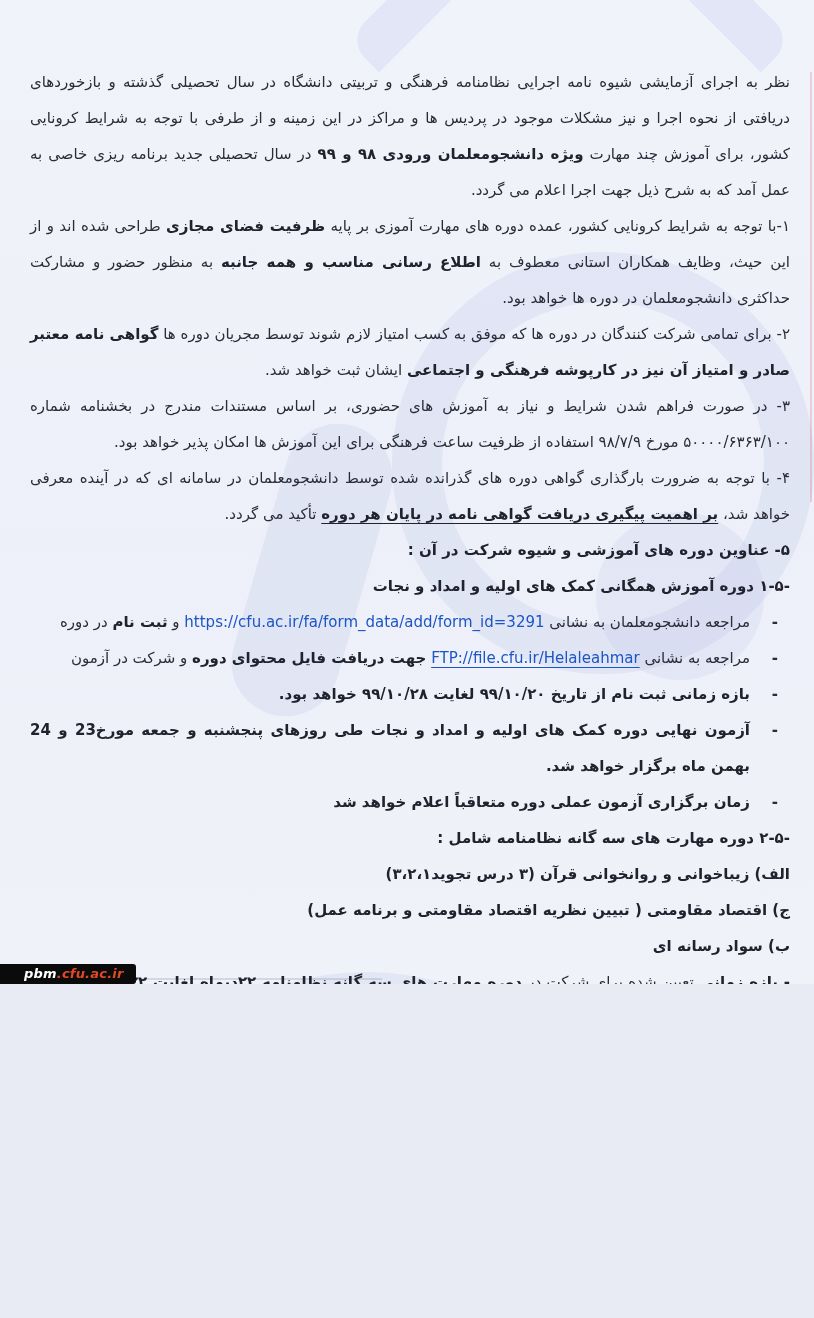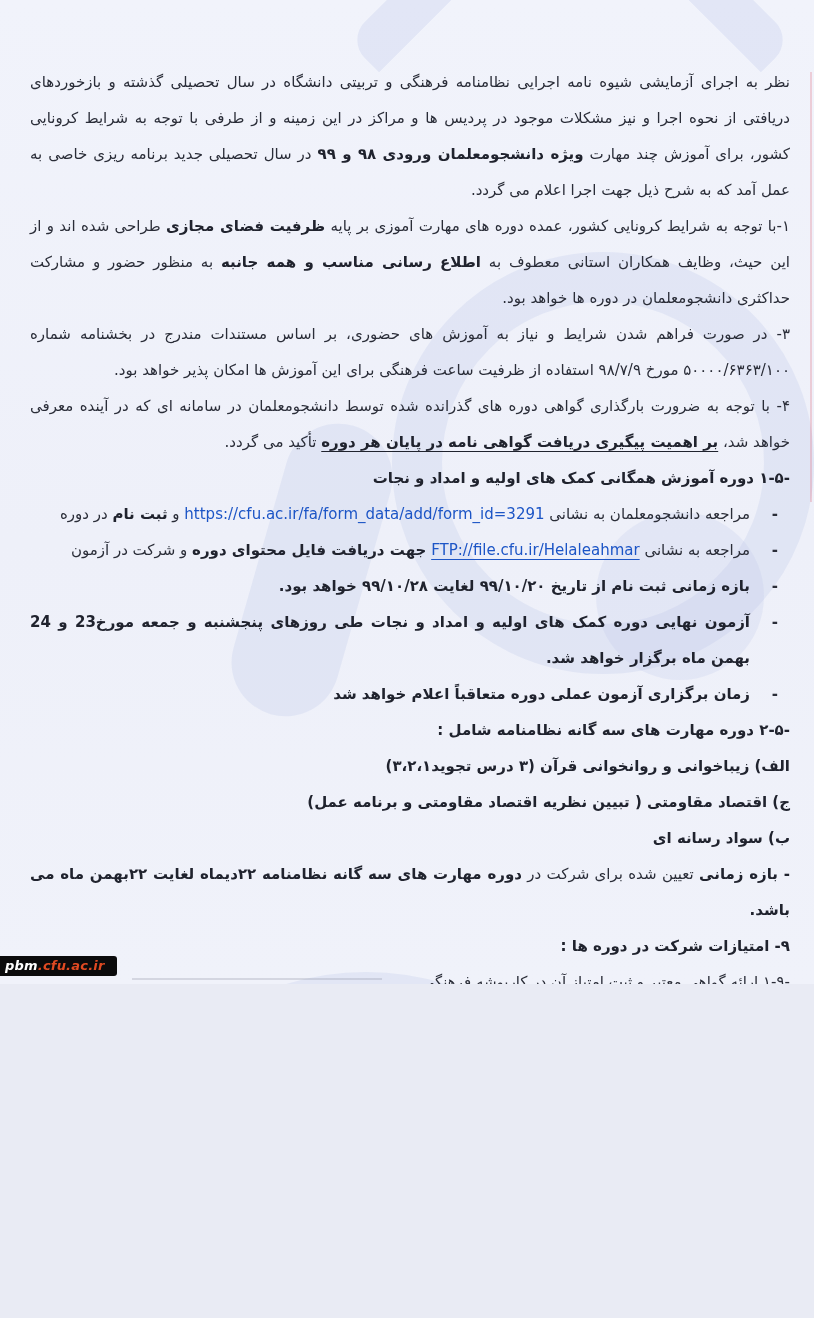--- a/index.html
+++ b/index.html
@@ -27,22 +27,22 @@
   .line{margin:0;}
   .bullet{padding-right:40px;position:relative;}
   .bullet .marker{position:absolute;right:12px;top:0;font-weight:bold;}
   .bold{font-weight:bold;color:#20232e;}
   .underline{text-decoration:underline;text-underline-offset:4px;}
   .link{color:#1c55c6;font-weight:normal;}
   .link.underline{text-decoration:underline;margin-top:16px;}
   .ltr{direction:ltr;unicode-bidi:isolate;}
   
   .footer-label{
-    position:absolute;left:0;bottom:8px;z-index:3;
-    background:#0b0b0c;padding:2px 12px 3px 5px;border-radius:0 3px 3px 0;
+    position:absolute;left:0;bottom:0;z-index:3;
+    background:#0b0b0c;padding:2px 12px 3px 24px;border-radius:0 3px 3px 0;
     font-style:italic;font-weight:bold;font-size:13px;letter-spacing:.2px;
     font-family:"DejaVu Sans",sans-serif;
   }
   .lbl-prefix{color:#ffffff;}
   .lbl-suffix{color:#e04a22;}
   
   .artifact-right{position:absolute;right:2px;top:72px;width:2px;height:430px;background:rgba(224,74,90,.22);z-index:1;}
   .artifact-bottom{position:absolute;left:132px;bottom:4px;width:250px;height:2px;background:rgba(140,145,160,.28);z-index:1;}
 </style>
 </head>
@@ -55,22 +55,24 @@
   <div class="wm wm-stroke"></div>
   <div class="wm wm-bigring"></div>
   <div class="wm wm-blob"></div>
 
   <div class="artifact-right"></div>
   <div class="artifact-bottom"></div>
 
   <div class="doc">
       <div class="line"><span>نظر به اجرای آزمایشی شیوه نامه اجرایی نظامنامه فرهنگی و تربیتی  دانشگاه در سال تحصیلی گذشته و بازخوردهای دریافتی از نحوه اجرا و نیز مشکلات موجود در پردیس ها و مراکز در این زمینه و از طرفی با توجه به شرایط کرونایی کشور، برای آموزش چند مهارت </span><span class="bold">ویژه دانشجومعلمان ورودی ۹۸ و ۹۹</span><span> در سال تحصیلی جدید برنامه ریزی خاصی به عمل آمد که به شرح ذیل جهت اجرا اعلام می گردد.</span></div>
       <div class="line"><span>۱-با توجه به شرایط کرونایی کشور، عمده دوره های مهارت آموزی بر پایه </span><span class="bold">ظرفیت فضای مجازی</span><span> طراحی شده اند و از این حیث، وظایف همکاران استانی معطوف به </span><span class="bold">اطلاع رسانی مناسب و همه جانبه</span><span> به منظور حضور و مشارکت حداکثری دانشجومعلمان در دوره ها خواهد بود.</span></div>
+      <div class="line"><span>۲- برای تمامی شرکت کنندگان در دوره ها که موفق به کسب امتیاز لازم شوند توسط مجریان دوره ها </span><span class="bold">گواهی نامه معتبر صادر و امتیاز آن نیز در کارپوشه فرهنگی و اجتماعی</span><span> ایشان ثبت خواهد شد.</span></div>
       <div class="line"><span>۳- در صورت فراهم شدن شرایط و نیاز به آموزش های حضوری، بر اساس مستندات مندرج در بخشنامه شماره ۵۰۰۰۰/۶۳۶۳/۱۰۰ مورخ ۹۸/۷/۹ استفاده از ظرفیت ساعت فرهنگی برای این آموزش ها امکان پذیر خواهد بود.</span></div>
       <div class="line"><span>۴- با توجه به ضرورت بارگذاری گواهی دوره های گذرانده شده توسط دانشجومعلمان در سامانه ای که در آینده معرفی خواهد شد، </span><span class="bold underline">بر اهمیت پیگیری دریافت گواهی نامه در پایان هر دوره</span><span> تأکید می گردد.</span></div>
+      <div class="line"><span class="bold">۵- عناوین دوره های آموزشی و شیوه شرکت در آن :</span></div>
       <div class="line"><span class="bold ltr">۱-۵-</span><span class="bold"> دوره آموزش همگانی  کمک های اولیه و امداد و نجات</span></div>
       <div class="line bullet"><span class="marker">-</span><span>مراجعه دانشجومعلمان به نشانی </span><span class="link ltr">https://cfu.ac.ir/fa/form_data/add/form_id=3291</span><span> و </span><span class="bold">ثبت نام</span><span> در دوره</span></div>
       <div class="line bullet"><span class="marker">-</span><span>مراجعه به نشانی  </span><span class="underline link ltr">FTP://file.cfu.ir/Helaleahmar</span><span> </span><span class="bold">جهت دریافت فایل محتوای دوره</span><span> و شرکت در آزمون</span></div>
       <div class="line bullet"><span class="marker">-</span><span class="bold">بازه زمانی ثبت نام از تاریخ ۹۹/۱۰/۲۰ لغایت ۹۹/۱۰/۲۸ خواهد بود.</span></div>
       <div class="line bullet"><span class="marker">-</span><span class="bold">آزمون نهایی دوره کمک های اولیه و امداد و نجات طی روزهای پنجشنبه و جمعه مورخ23 و 24 بهمن ماه برگزار خواهد شد.</span></div>
       <div class="line bullet"><span class="marker">-</span><span class="bold">زمان برگزاری آزمون عملی دوره متعاقباً اعلام خواهد شد</span></div>
       <div class="line"><span class="bold ltr">۲-۵-</span><span class="bold"> دوره مهارت های سه گانه نظامنامه شامل :</span></div>
       <div class="line"><span class="bold">الف) زیباخوانی و روانخوانی قرآن (۳ درس تجوید۳،۲،۱)</span></div>
       <div class="line"><span class="bold">ج) اقتصاد مقاومتی ( تبیین نظریه اقتصاد مقاومتی و برنامه عمل)</span></div>
       <div class="line"><span class="bold">ب) سواد رسانه ای</span></div>

